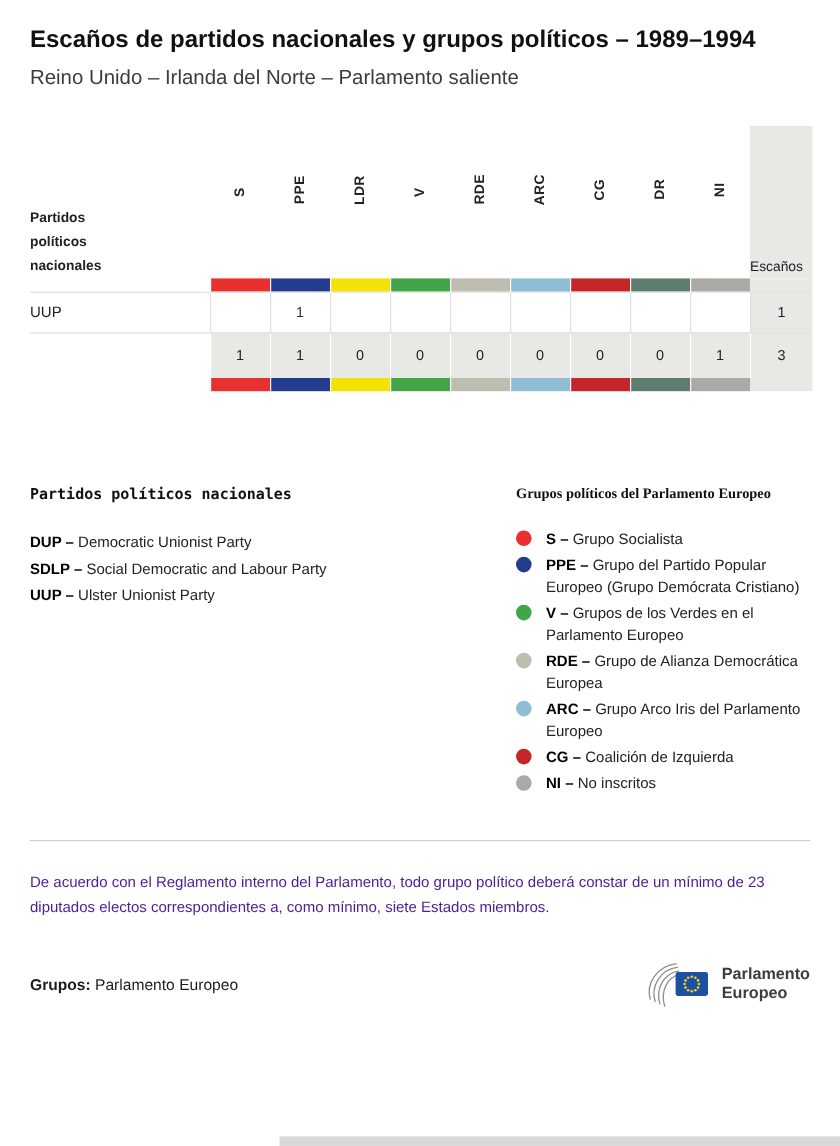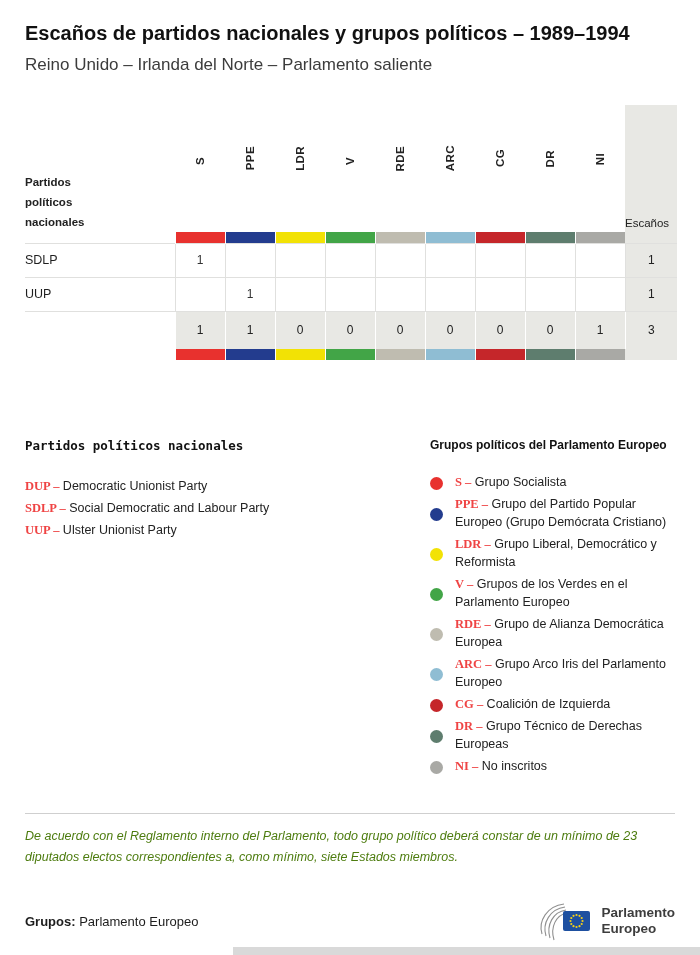--- a/index.html
+++ b/index.html
@@ -57,34 +57,34 @@
 
   
   .legends { display:flex; margin-top:78px; }
   .legend-left { width:405px; }
   .legend-right { width:245px; }
 
   .legend-left-title {
     font-family:"DejaVu Sans Mono", monospace; font-weight:bold;
     font-size:12.5px; color:#111;
   }
-  .legend-right-title { font-size:12px; font-weight:bold; color:#111; }
+  .legend-right-title { font-size:12px; font-weight:bold; color:#111;font-family:Liberation Serif, serif; }
 
   .party-items { margin-top:24px; }
   .party-item { font-size:12.5px; line-height:18px; margin-bottom:4px; color:#222; }
-  .party-item .abbr, .group-item .abbr { font-weight:bold; color:#ef4444;font-family:Liberation Serif, serif; }
+  .party-item .abbr, .group-item .abbr { font-weight:bold; color:#000000; }
 
   .group-items { margin-top:21px; }
-  .group-item { display:flex; align-items:center; margin-bottom:4px; }
+  .group-item { display:flex; align-items:flex-start; margin-bottom:4px; }
   .dot { width:13px; height:13px; border-radius:50%; flex:0 0 13px; margin:2px 12px 0 0; }
   .group-item .txt { font-size:12.5px; line-height:18px; width:218px; color:#222; }
 
   
   .footer-rule { border:none; border-top:1px solid #cfcfcf; width:650px; margin-top:34px; }
-  .note { margin-top:12px; font-size:12.5px; line-height:21px; max-width:632px; color:#4d7c0f;font-style:italic; }
+  .note { margin-top:24px; font-size:12.5px; line-height:21px; max-width:632px; color:#4c1d95; }
 
   .source-row { display:flex; justify-content:space-between; align-items:center; margin-top:30px; width:650px; }
   .source { font-size:13px; color:#1d1d1d; }
   .source .lbl { font-weight:bold; }
   .logo { display:flex; align-items:center; }
   .logo-text { font-size:13.5px; font-weight:bold; color:#3d3d3d; line-height:16px; margin-left:8px; }
 
   .bottom-strip {
     position:absolute; bottom:0; left:233px; right:0; height:8px; background:#d9d9d9;
   }
@@ -137,33 +137,20 @@
       <td class="bar-cell" style="background-color: rgb(66, 165, 71);"></td>
       <td class="bar-cell" style="background-color: rgb(191, 188, 176);"></td>
       <td class="bar-cell" style="background-color: rgb(143, 189, 211);"></td>
       <td class="bar-cell" style="background-color: rgb(197, 38, 42);"></td>
       <td class="bar-cell" style="background-color: rgb(94, 125, 110);"></td>
       <td class="bar-cell" style="background-color: rgb(169, 169, 165);"></td>
       <td class="seats-gray"></td>
     </tr>
 
 
-    <tr class="d-row">
-      <td class="party">SDLP</td>
-      <td class="num">1</td>
-      <td class="num"></td>
-      <td class="num"></td>
-      <td class="num"></td>
-      <td class="num"></td>
-      <td class="num"></td>
-      <td class="num"></td>
-      <td class="num"></td>
-      <td class="num"></td>
-      <td class="seats-val">1</td>
-    </tr>
 
     <tr class="d-row">
       <td class="party">UUP</td>
       <td class="num"></td>
       <td class="num">1</td>
       <td class="num"></td>
       <td class="num"></td>
       <td class="num"></td>
       <td class="num"></td>
       <td class="num"></td>
@@ -218,42 +205,34 @@
       <div class="group-items">
         <div class="group-item">
           <span class="dot" style="background-color: rgb(232, 49, 46);"></span>
           <span class="txt"><span class="abbr">S –</span> <span>Grupo Socialista</span></span>
         </div>
         <div class="group-item">
           <span class="dot" style="background-color: rgb(35, 60, 142);"></span>
           <span class="txt"><span class="abbr">PPE –</span> <span>Grupo del Partido Popular Europeo (Grupo Demócrata Cristiano)</span></span>
         </div>
         <div class="group-item">
-          <span class="dot" style="background-color: rgb(242, 226, 5);"></span>
-          <span class="txt"><span class="abbr">LDR –</span> <span>Grupo Liberal, Democrático y Reformista</span></span>
-        </div>
-        <div class="group-item">
           <span class="dot" style="background-color: rgb(66, 165, 71);"></span>
           <span class="txt"><span class="abbr">V –</span> <span>Grupos de los Verdes en el Parlamento Europeo</span></span>
         </div>
         <div class="group-item">
           <span class="dot" style="background-color: rgb(191, 188, 176);"></span>
           <span class="txt"><span class="abbr">RDE –</span> <span>Grupo de Alianza Democrática Europea</span></span>
         </div>
         <div class="group-item">
           <span class="dot" style="background-color: rgb(143, 189, 211);"></span>
           <span class="txt"><span class="abbr">ARC –</span> <span>Grupo Arco Iris del Parlamento Europeo</span></span>
         </div>
         <div class="group-item">
           <span class="dot" style="background-color: rgb(197, 38, 42);"></span>
           <span class="txt"><span class="abbr">CG –</span> <span>Coalición de Izquierda</span></span>
-        </div>
-        <div class="group-item">
-          <span class="dot" style="background-color: rgb(94, 125, 110);"></span>
-          <span class="txt"><span class="abbr">DR –</span> <span>Grupo Técnico de Derechas Europeas</span></span>
         </div>
         <div class="group-item">
           <span class="dot" style="background-color: rgb(169, 169, 165);"></span>
           <span class="txt"><span class="abbr">NI –</span> <span>No inscritos</span></span>
         </div>
       </div>
     </div>
   </div>
 
   <hr class="footer-rule">

